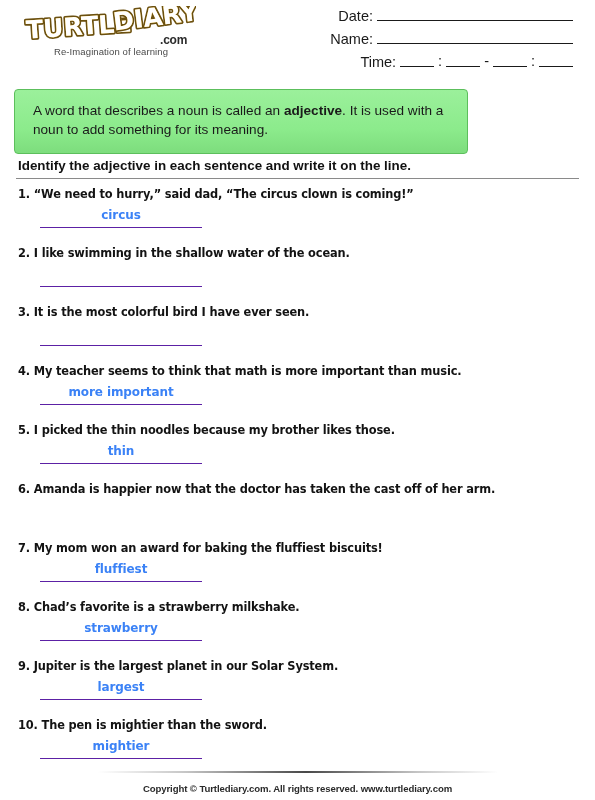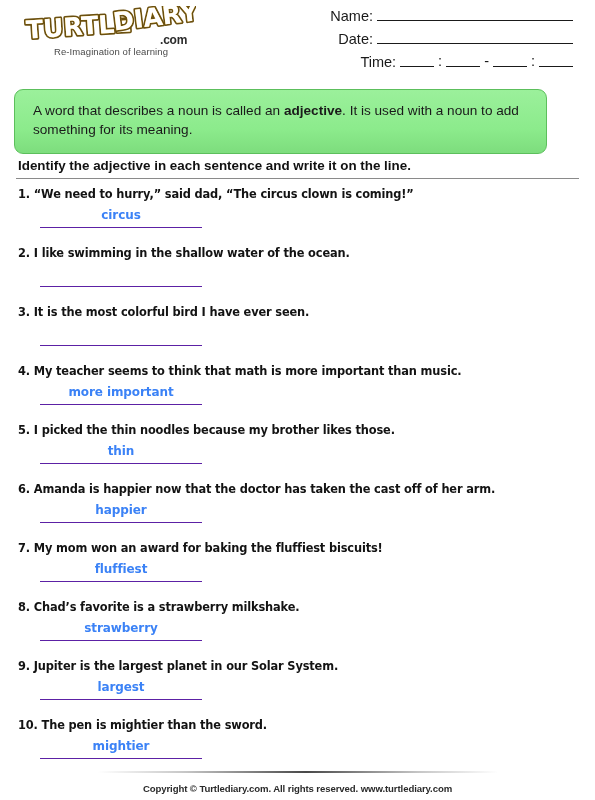--- a/index.html
+++ b/index.html
@@ -89,25 +89,25 @@
     padding: 0 4px;
     position: relative;
     top: -1px;
   }
 
   
   .definition {
     position: absolute;
     left: 14px;
     top: 89px;
-    width: 533px;
+    width: 454px;
     box-sizing: border-box;
     padding: 12px 16px 13px 18px;
     border: 1px solid #5cbf5c;
-    border-radius: 9px;
+    border-radius: 4px;
     background: linear-gradient(to bottom, #9bf09b 0%, #8ceb8c 62%, #7ddd7d 100%);
     font-size: 13.6px;
     line-height: 1.38;
     color: #1a1a1a;
   }
   .definition b { font-weight: bold; }
 
   
   .instruction {
     position: absolute;
@@ -213,25 +213,25 @@
           <text x="94" y="25" font-family="DejaVu Sans, sans-serif" font-size="25" font-weight="bold" fill="#FFFFFF" transform="rotate(-3 94 25)">DIARY</text>
         </g>
       </svg>
     </div>
     <div class="logo-dotcom">.com</div>
     <div class="logo-tagline">Re-Imagination of learning</div>
   </div>
 
   <div class="fields">
     <div class="field-row">
+      <span class="field-label">Date:</span>
+      <span class="blank blank-long"></span>
+    </div>
+    <div class="field-row">
       <span class="field-label">Name:</span>
-      <span class="blank blank-long"></span>
-    </div>
-    <div class="field-row">
-      <span class="field-label">Date:</span>
       <span class="blank blank-long"></span>
     </div>
     <div class="field-row">
       <span class="field-label">Time:</span>
       <span class="blank blank-short"></span>
       <span class="sep">:</span>
       <span class="blank blank-short"></span>
       <span class="sep">-</span>
       <span class="blank blank-short"></span>
       <span class="sep">:</span>
@@ -276,24 +276,20 @@
     </div>
     <div class="question">
       <div class="q-text"><span>5.</span> <span>I picked the thin noodles because my brother likes those.</span></div>
       <div class="answer-wrap">
         <div class="answer-text">thin</div>
         <div class="answer-line"></div>
       </div>
     </div>
     <div class="question">
       <div class="q-text"><span>6.</span> <span>Amanda is happier now that the doctor has taken the cast off of her arm.</span></div>
-      <div class="answer-wrap">
-        <div class="answer-text">happier</div>
-        <div class="answer-line"></div>
-      </div>
     </div>
     <div class="question">
       <div class="q-text"><span>7.</span> <span>My mom won an award for baking the fluffiest biscuits!</span></div>
       <div class="answer-wrap">
         <div class="answer-text">fluffiest</div>
         <div class="answer-line"></div>
       </div>
     </div>
     <div class="question">
       <div class="q-text"><span>8.</span> <span>Chad’s favorite is a strawberry milkshake.</span></div>

